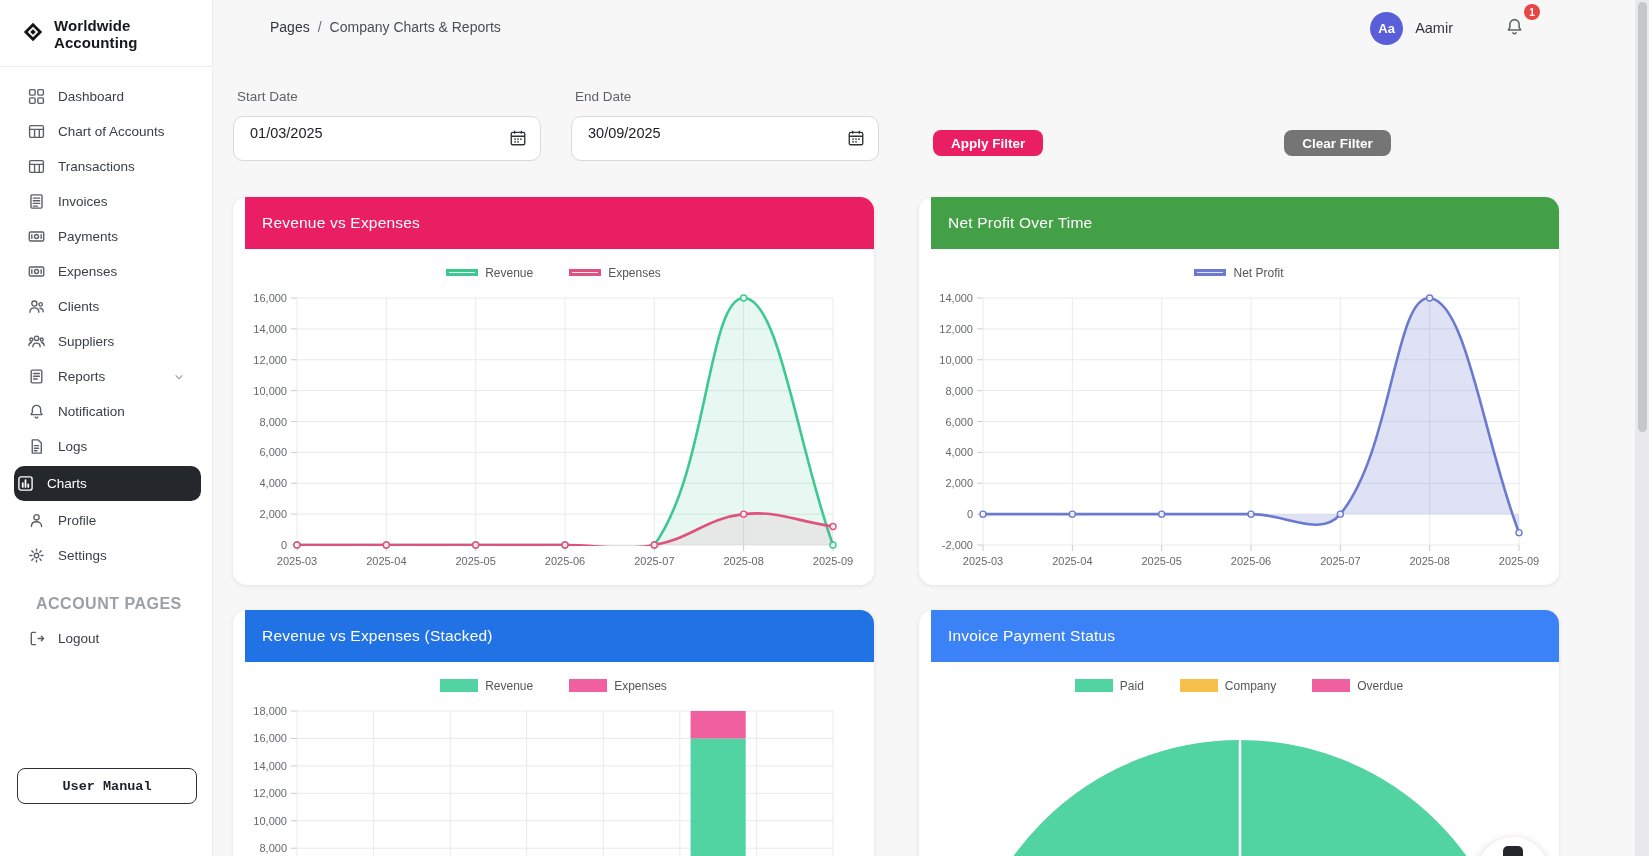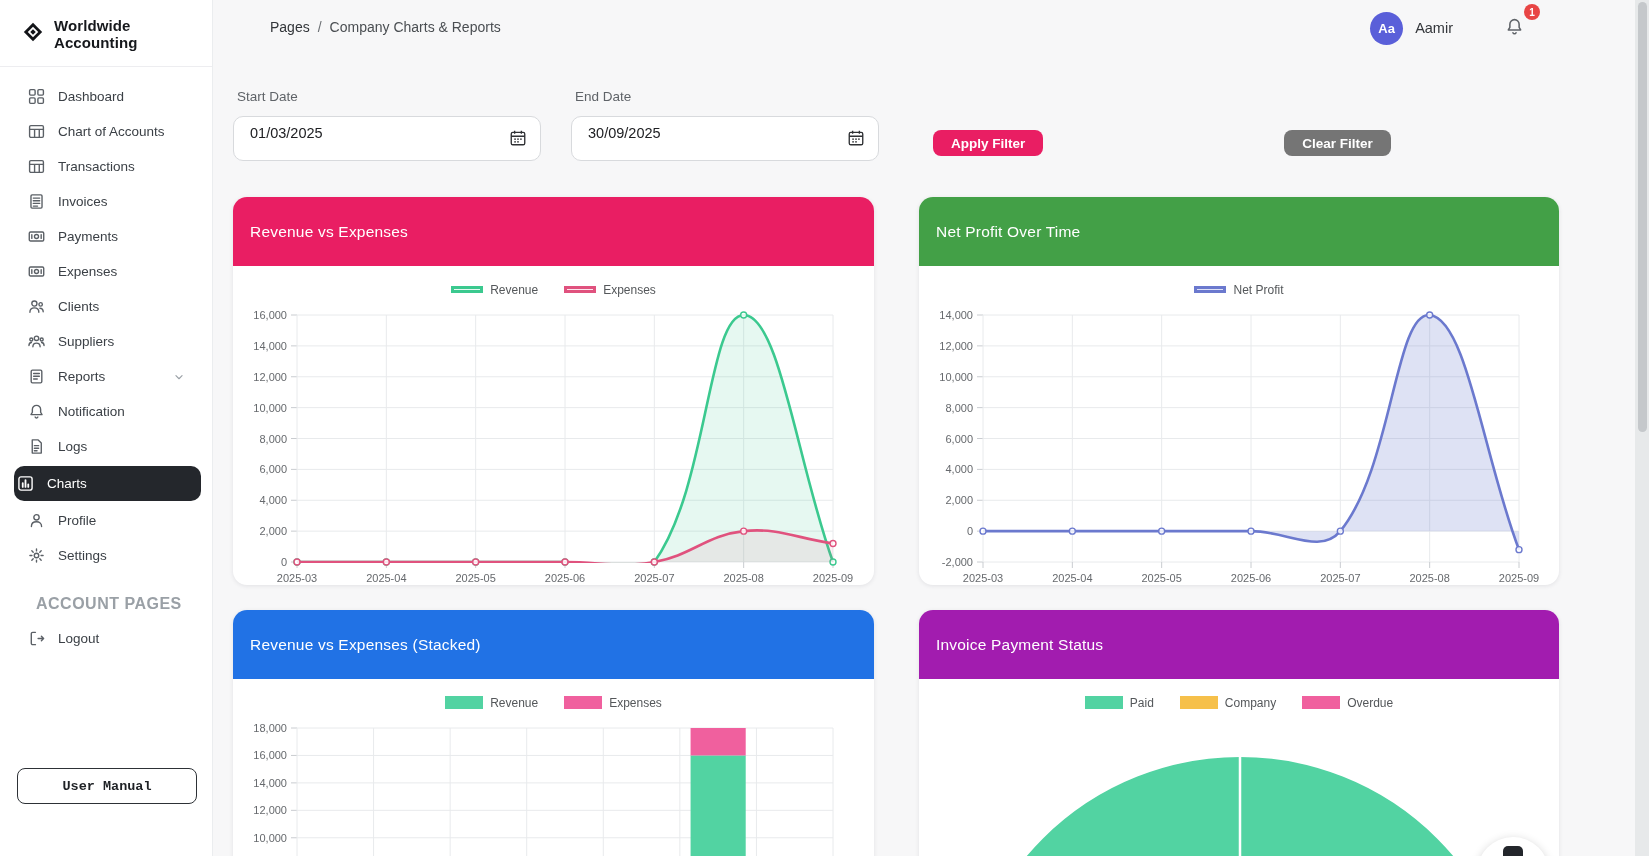--- a/index.html
+++ b/index.html
@@ -45,24 +45,24 @@
   .date-wrap { position:relative; }
   .date-input { width:100%; height:45px; border:1px solid #d8dadd; border-radius:10px; background:#fff; font-family:inherit; font-size:14.5px; color:#202124; padding:0 40px 12px 16px; }
   .cal-icon { position:absolute; right:14px; top:13px; width:18px; height:18px; color:#2f3134; cursor:pointer; }
   .btn { height:26px; border:none; border-radius:8px; color:#fff; font-family:inherit; font-size:13.5px; font-weight:bold; padding:0 18px; cursor:pointer; margin-bottom:5px; }
   .btn-apply { margin-left:24px; }
   .btn-clear { margin-left:241px; }
 
   
   .cards { display:grid; grid-template-columns:641px 640px; column-gap:45px; row-gap:25px; padding-left:20px; margin-top:36px; }
   .card { background:#fff; border-radius:14px; box-shadow:0 1px 4px rgba(40,40,60,.10); overflow:hidden; height:388px; }
-  .card-header { height:69px; display:flex; align-items:center; padding:0 17px; }
+  .card-header { height:52px; display:flex; align-items:center; padding:0 17px;margin-left:12px; }
   .card-title { color:#fff; font-size:15.5px; font-weight:500; letter-spacing:.2px; }
   .chart-body { padding-top:16px; }
-  .legend-row { display:flex; justify-content:center; align-items:center; gap:26px; height:15px; margin-bottom:6px; }
+  .legend-row { display:flex; justify-content:center; align-items:center; gap:36px; height:15px; margin-bottom:6px; }
   .legend-item { display:flex; align-items:center; gap:7px; cursor:pointer; }
   .legend-label { font-size:12px; color:#54575a; }
   .sw { display:inline-block; }
   .sw.outline { width:32px; height:7px; border-style:solid; border-width:3px; }
   .sw.solid { width:38px; height:13px; }
   .chart-svg { display:block; }
 
   
   .scrollbar-track { position:absolute; right:0; top:0; width:14px; height:856px; background:#e7e9ea; z-index:9; }
   .scrollbar-thumb { position:absolute; right:2px; top:2px; width:9px; height:430px; border-radius:5px; background:#c5c8cb; cursor:grab; }
@@ -535,21 +535,21 @@
               <clipPath id="clip2">
                 <rect x="63" y="10" width="540" height="250"></rect>
               </clipPath>
               <rect x="457.57714285714286" y="39.44444444444446" width="55.131428571428565" height="219.55555555555554" fill="#52d3a2"></rect>
               <rect x="457.57714285714286" y="12" width="55.131428571428565" height="27.444444444444457" fill="#f0609e"></rect>
               <rect x="534.1485714285715" y="242.53333333333333" width="55.131428571428565" height="16.46666666666667" fill="#f0609e"></rect>
             </svg>
           </div>
       </section>
       <section class="card">
-        <div class="card-header" style="background: #a21caf;">
+        <div class="card-header" style="background: #3b82f6;">
           <h2 class="card-title">Invoice Payment Status</h2>
         </div>
         <div class="chart-body">
             <div class="legend-row">
               <span class="legend-item">
                 <span class="sw solid" style="background: rgb(82, 211, 162);"></span>
                 <span class="legend-label">Paid</span>
               </span>
               <span class="legend-item">
                 <span class="sw solid" style="background: rgb(246, 192, 74);"></span>

